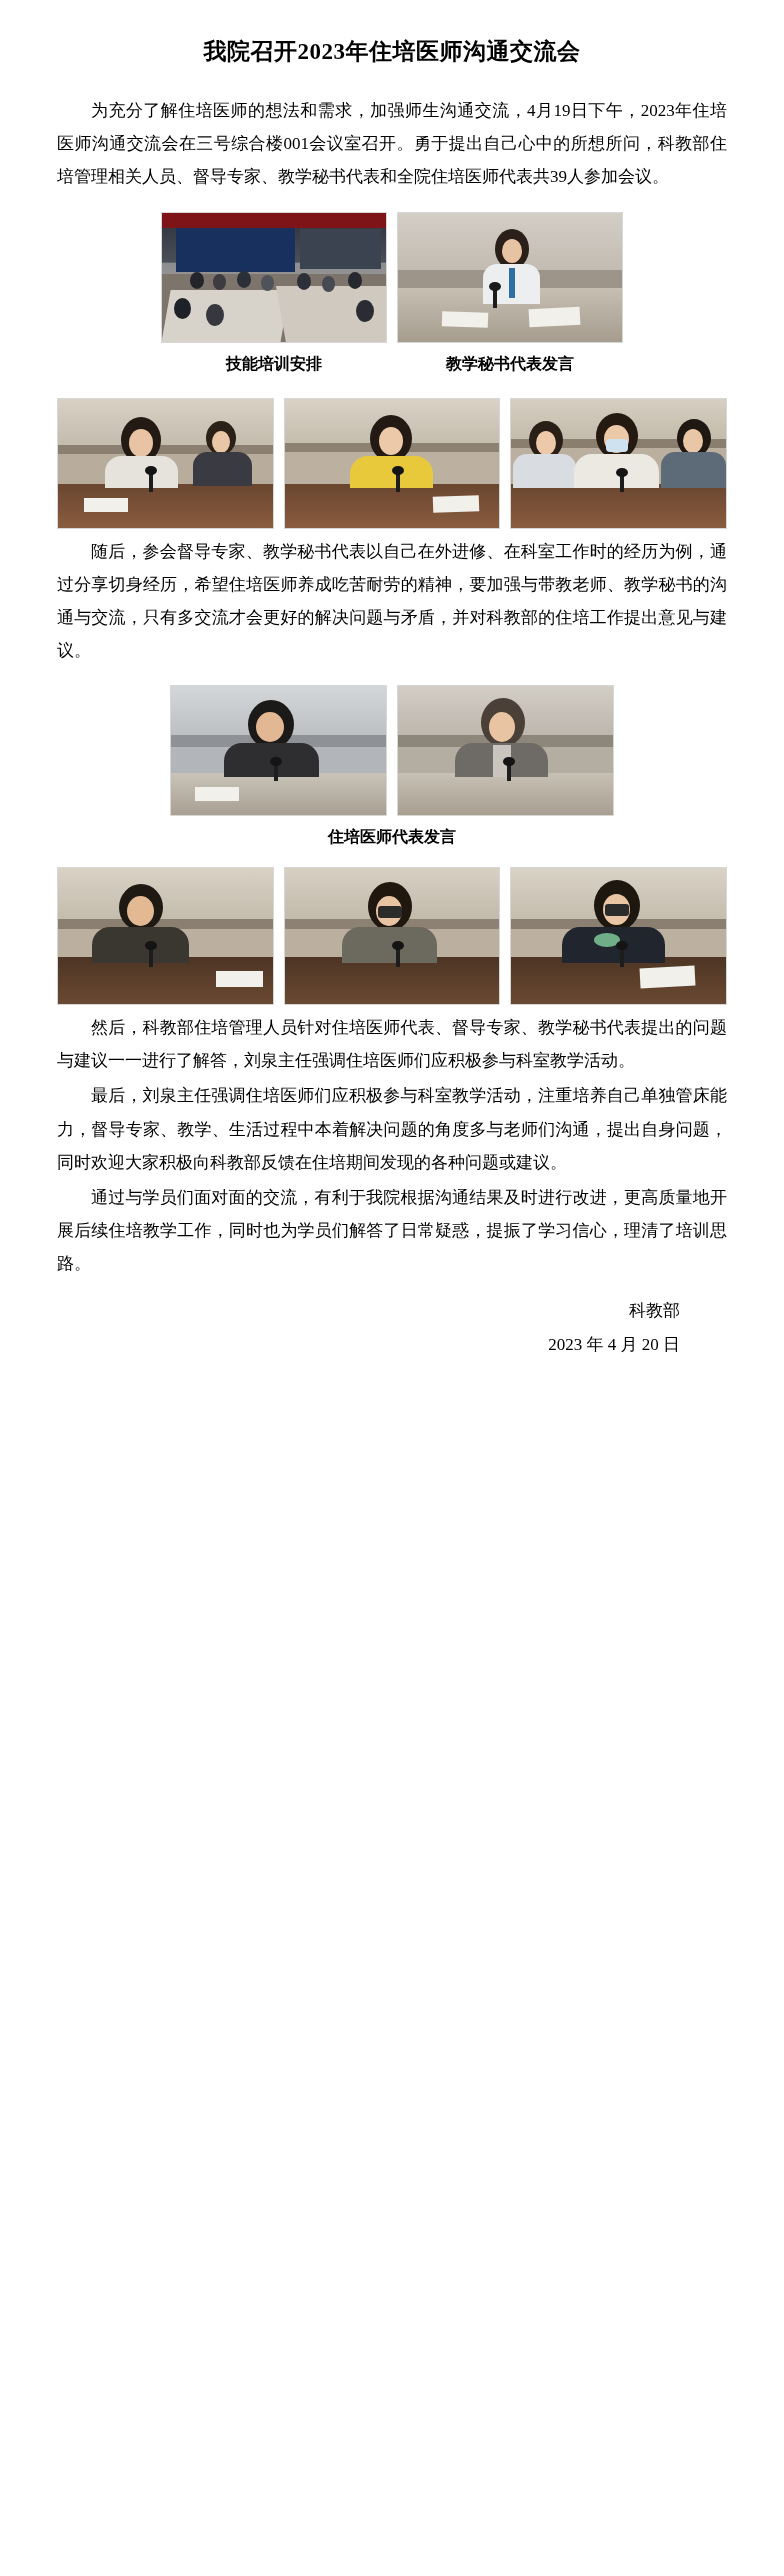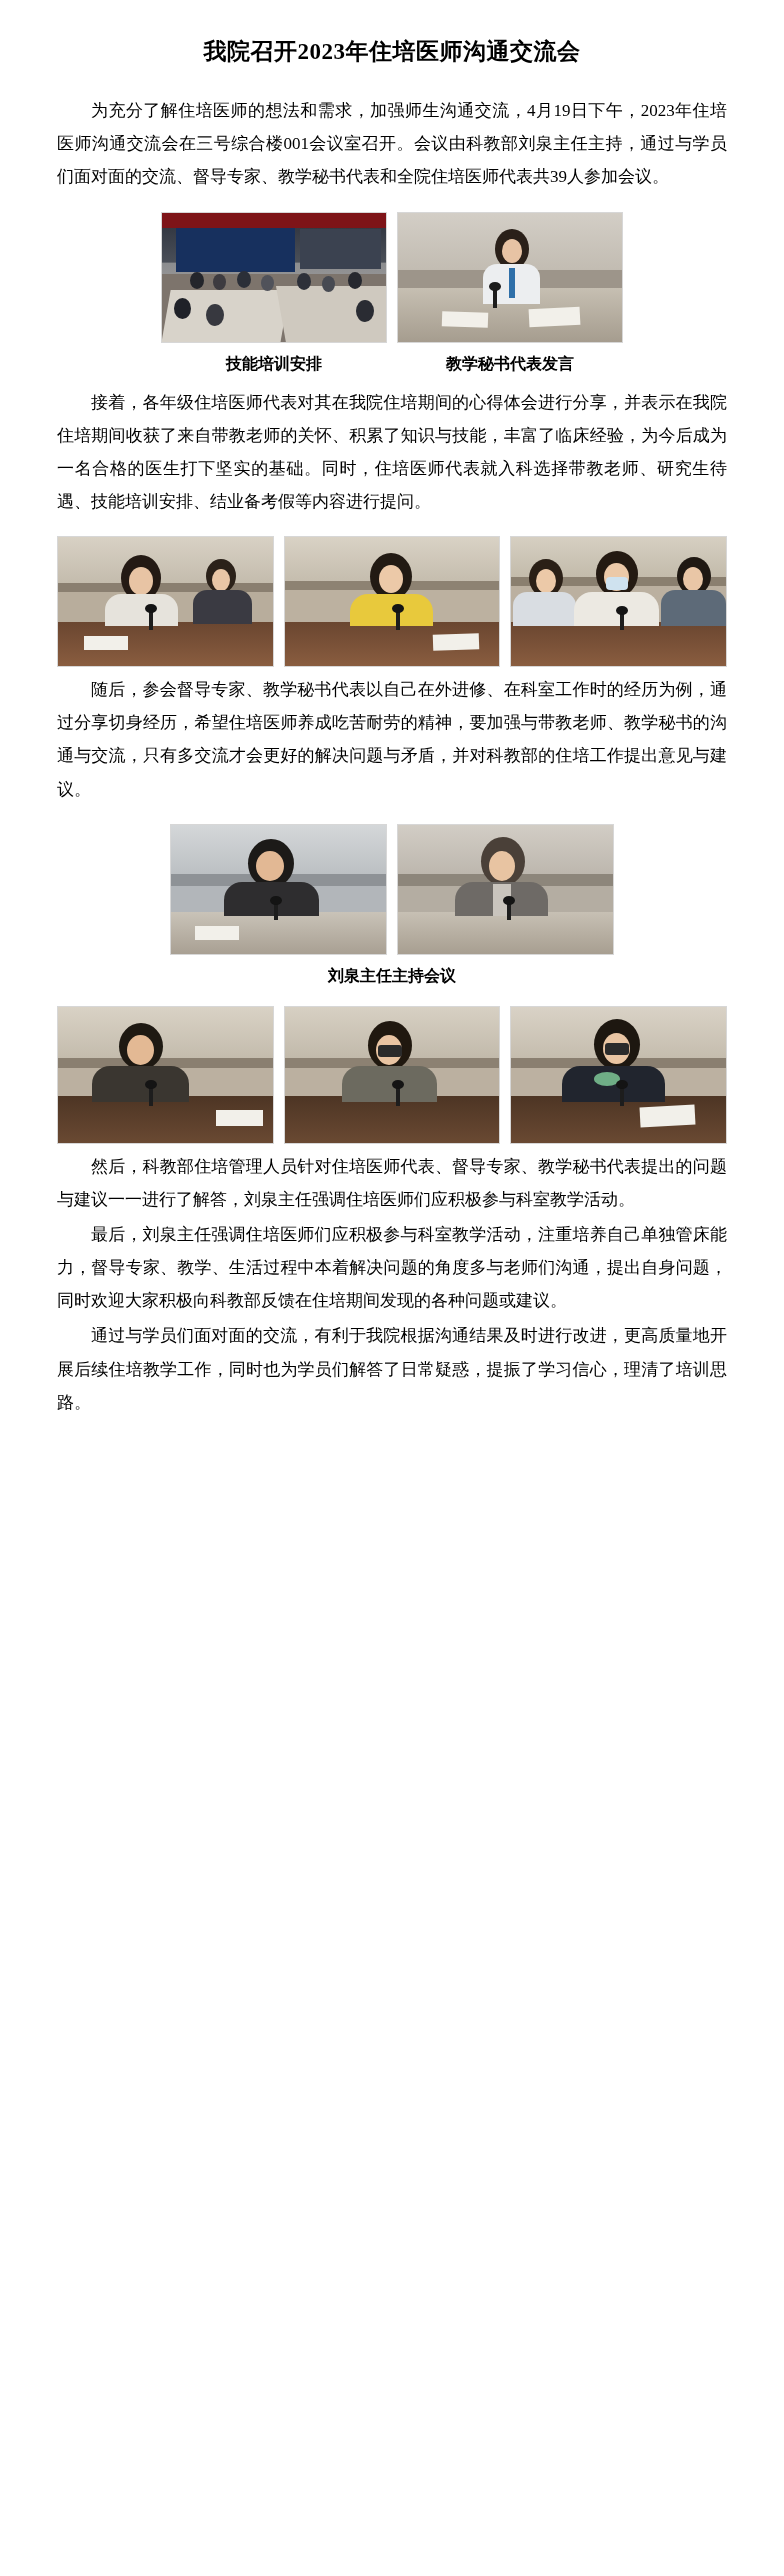--- a/index.html
+++ b/index.html
@@ -96,21 +96,21 @@
   .mic          { background: #1d1d1d; }
   .paper        { background: #f2f0ea; }
 </style>
 </head>
 <body>
 
 <div class="page">
 
   <h1 class="doc-title">我院召开2023年住培医师沟通交流会</h1>
 
-  <p class="para">为充分了解住培医师的想法和需求，加强师生沟通交流，4月19日下午，2023年住培医师沟通交流会在三号综合楼001会议室召开。会议由科教部刘泉主任主持，通过与学员们面对面的交流、督导专家、教学秘书代表和全院住培医师代表共39人参加会议。</p>
+  <p class="para">为充分了解住培医师的想法和需求，加强师生沟通交流，4月19日下午，2023年住培医师沟通交流会在三号综合楼001会议室召开。勇于提出自己心中的所想所问，科教部住培管理相关人员、督导专家、教学秘书代表和全院住培医师代表共39人参加会议。</p>
 
   <div class="figure-block">
     <div class="photo-row">
 
       <div class="photo" style="width:226px;height:131px;">
         <div class="scene room-bg">
           <div class="rect room-banner" style="left:0;top:0;width:100%;height:15px;"></div>
           <div class="rect room-screen" style="left:14px;top:15px;width:119px;height:44px;background:#17305e;"></div>
           <div class="rect" style="left:138px;top:16px;width:81px;height:40px;background:#3b4250;"></div>
           <div class="rect room-floor" style="left:0;top:61px;width:100%;height:69px;"></div>
@@ -145,21 +145,20 @@
         </div>
       </div>
 
     </div>
     <div class="caption-row">
       <div class="caption" style="width:226px;">技能培训安排</div>
       <div class="caption" style="width:226px;">教学秘书代表发言</div>
     </div>
   </div>
 
-  <p class="para">接着，各年级住培医师代表对其在我院住培期间的心得体会进行分享，并表示在我院住培期间收获了来自带教老师的关怀、积累了知识与技能，丰富了临床经验，为今后成为一名合格的医生打下坚实的基础。同时，住培医师代表就入科选择带教老师、研究生待遇、技能培训安排、结业备考假等内容进行提问。</p>
 
   <div class="figure-block">
     <div class="photo-row">
 
       <div class="photo" style="width:217px;height:131px;">
         <div class="scene wall-warm">
           <div class="rect" style="left:0;top:0;width:100%;height:46px;background:linear-gradient(#d8d1c4,#c4bcad);"></div>
           <div class="rect" style="left:0;top:46px;width:100%;height:10px;background:#8a7f70;"></div>
           <div class="rect" style="left:0;top:55px;width:100%;height:30px;background:#b8ad9c;"></div>
           <div class="rect desk-wood" style="left:0;top:85px;width:100%;height:46px;"></div>
@@ -243,21 +242,21 @@
           <div class="blob" style="left:83px;top:12px;width:44px;height:49px;background:#4a4038;"></div>
           <div class="blob" style="left:91px;top:26px;width:26px;height:30px;background:#e8c4a2;"></div>
           <div class="rect" style="left:57px;top:57px;width:93px;height:34px;background:#6e6a66;border-radius:18px 18px 0 0;"></div>
           <div class="rect" style="left:95px;top:59px;width:18px;height:32px;background:#c9c4bd;"></div>
           <div class="rect mic" style="left:109px;top:75px;width:4px;height:20px;"></div>
           <div class="blob" style="left:105px;top:71px;width:12px;height:9px;background:#141414;"></div>
         </div>
       </div>
 
     </div>
-    <div class="caption">刘泉主任主持会议</div>
+    <div class="caption">住培医师代表发言</div>
   </div>
 
   <div class="figure-block">
     <div class="photo-row">
 
       <div class="photo" style="width:217px;height:138px;">
         <div class="scene wall-warm">
           <div class="rect" style="left:0;top:0;width:100%;height:51px;background:linear-gradient(#d9d2c5,#c4bcad);"></div>
           <div class="rect" style="left:0;top:51px;width:100%;height:10px;background:#8a7f70;"></div>
           <div class="rect" style="left:0;top:61px;width:100%;height:28px;background:#bbb0a0;"></div>
@@ -303,15 +302,19 @@
         </div>
       </div>
 
     </div>
   </div>
 
   <p class="para">然后，科教部住培管理人员针对住培医师代表、督导专家、教学秘书代表提出的问题与建议一一进行了解答，刘泉主任强调住培医师们应积极参与科室教学活动。</p>
   <p class="para">最后，刘泉主任强调住培医师们应积极参与科室教学活动，注重培养自己单独管床能力，督导专家、教学、生活过程中本着解决问题的角度多与老师们沟通，提出自身问题，同时欢迎大家积极向科教部反馈在住培期间发现的各种问题或建议。</p>
   <p class="para">通过与学员们面对面的交流，有利于我院根据沟通结果及时进行改进，更高质量地开展后续住培教学工作，同时也为学员们解答了日常疑惑，提振了学习信心，理清了培训思路。</p>
 
+  <div class="sign-block">
+    <div class="sign-line">科教部</div>
+    <div class="sign-line">2023 年 4 月 20 日</div>
+  </div>
 
 </div>
 
 
 </body></html>

